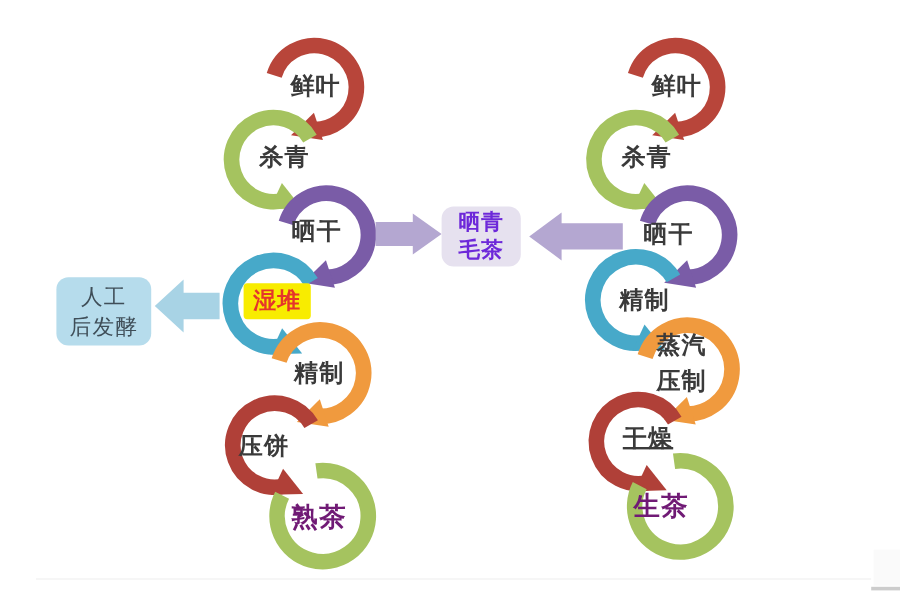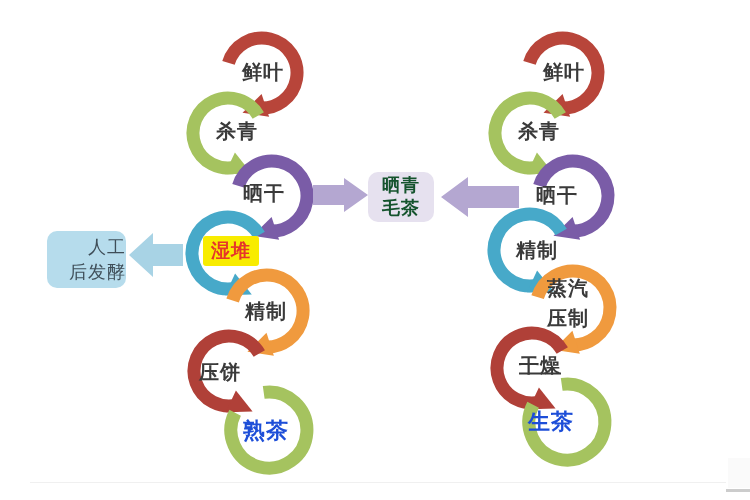--- a/index.html
+++ b/index.html
@@ -1,28 +1,28 @@
 <!DOCTYPE html>
 <html><head>
 <meta charset="utf-8">
 <style>
   html,body{margin:0;padding:0;background:#fff;}
   .stage{position:relative;width:750px;height:500px;background:#ffffff;overflow:hidden;
          font-family:"Liberation Sans",sans-serif;}
   #flow-canvas{position:absolute;left:0;top:0;z-index:1;}
   .lbl{position:absolute;transform:translate(-50%,-50%);font-size:20px;font-weight:600;
        color:#3a3a3a;white-space:nowrap;z-index:2;letter-spacing:1px;text-align:center;}
-  .lbl.bold{font-size:22px;font-weight:700;color:#1d4ed8;}
+  .lbl.bold{font-size:22px;font-weight:700;color:#701a75;}
   .lbl.two-line{text-align:right;line-height:30px;letter-spacing:1px;}
   .lbl.two-line span{display:block;}
   .lbl.highlight{padding:2px 8px;border-radius:3px;font-size:19px;font-weight:700;}
   .box{position:absolute;border-radius:10px;display:flex;flex-direction:column;
        align-items:center;justify-content:center;z-index:2;text-align:center;letter-spacing:1px;}
   #center-box{left:368px;top:172px;width:66px;height:50px;font-size:18px;line-height:23px;font-weight:600;}
-  #side-box{left:47px;top:231px;width:79px;height:57px;font-size:18px;line-height:25px;font-weight:500;align-items:flex-end;}
+  #side-box{left:47px;top:231px;width:79px;height:57px;font-size:18px;line-height:25px;font-weight:500;}
   .edge-line-faint{position:absolute;left:30px;top:482px;width:696px;height:1px;background:#f0f0f0;z-index:0;}
   .corner-block{position:absolute;left:728px;top:458px;width:22px;height:30px;background:#fafafa;z-index:0;}
   .corner-line{position:absolute;left:726px;top:489px;width:24px;height:3px;background:#cccccc;z-index:0;}
 </style>
 </head>
 <body>
 
 <div class="stage">
 
   <div class="edge-line-faint"></div>
@@ -73,21 +73,21 @@
   <div class="lbl" style="left: 539px; top: 131px; color: rgb(58, 58, 58);">杀青</div>
   <div class="lbl" style="left: 557px; top: 195px; color: rgb(58, 58, 58);">晒干</div>
   <div class="lbl" style="left: 537px; top: 250px; color: rgb(58, 58, 58);">精制</div>
   <div class="lbl two-line" style="left: 568px; top: 303px; color: rgb(58, 58, 58);">
     <span>蒸汽</span>
     <span>压制</span>
   </div>
   <div class="lbl" style="left: 540px; top: 365px; color: rgb(58, 58, 58); text-decoration: underline;">干燥</div>
   <div class="lbl bold" style="left:551px;top:422px">生茶</div>
 
-  <div class="box" id="center-box" style="background: rgb(230, 225, 239); color: #14532d;">
+  <div class="box" id="center-box" style="background: rgb(230, 225, 239); color: #6d28d9;">
     <span>晒青</span>
     <span>毛茶</span>
   </div>
 
   <div class="box" id="side-box" style="background: rgb(182, 220, 236); color: rgb(63, 78, 88);">
     <span>人工</span>
     <span>后发酵</span>
   </div>
 
 </div>

